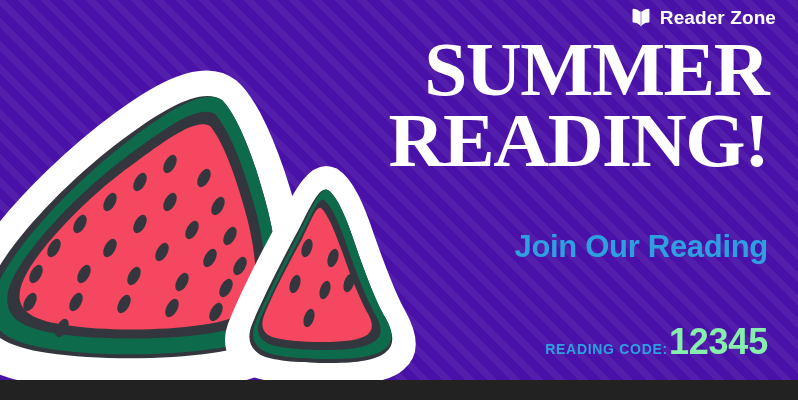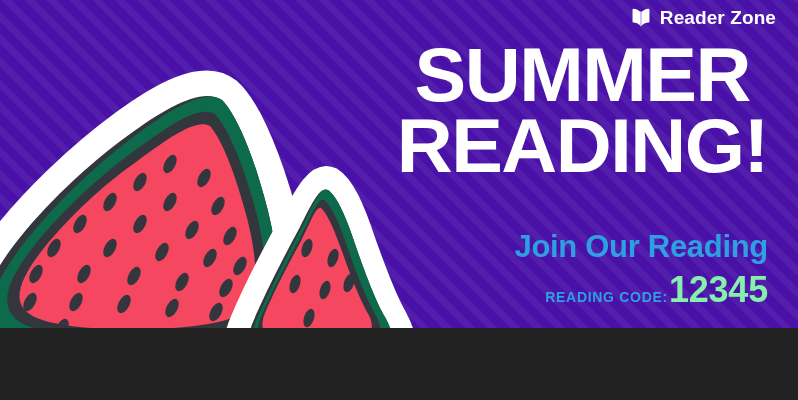--- a/index.html
+++ b/index.html
@@ -1,18 +1,18 @@
 <!DOCTYPE html>
 <html><head>
 <meta charset="utf-8">
 <style>
   html,body{margin:0;padding:0;background:#222;}
   #banner{
     position:relative;
-    width:798px;height:328px;
+    width:798px;height:380px;
     overflow:hidden;
     font-family:"Liberation Sans", sans-serif;
     background-color:#4a11a8;
   }
   
   #stripes{
     position:absolute;inset:0;
     background-image:repeating-linear-gradient(
       45deg,
       rgba(255,255,255,0.00) 0px,
@@ -32,23 +32,24 @@
   #logo .book{width:22px;height:20px;display:block;}
   #logo .brand{
     color:#ffffff;font-size:19px;font-weight:bold;
     letter-spacing:0.1px;line-height:1;
     white-space:nowrap;
   }
 
   
   #headline{
     position:absolute;
-    right:30px;top:40px;
-    text-align:center;
+    right:30px;top:34px;
+    text-align:right;
     z-index:5;
+    font-family:Liberation Serif, serif;
   }
   #headline .line{
     color:#ffffff;
     font-weight:bold;
     font-size:76px;
     line-height:0.93;
     letter-spacing:-1.5px;
     white-space:nowrap;
     transform:scaleX(1.02);
     transform-origin:right center;

